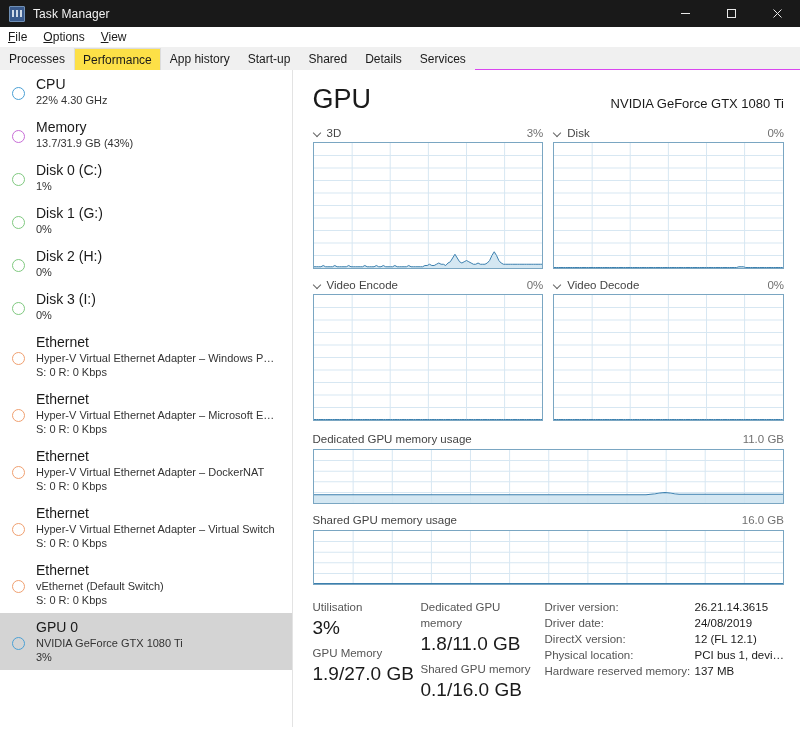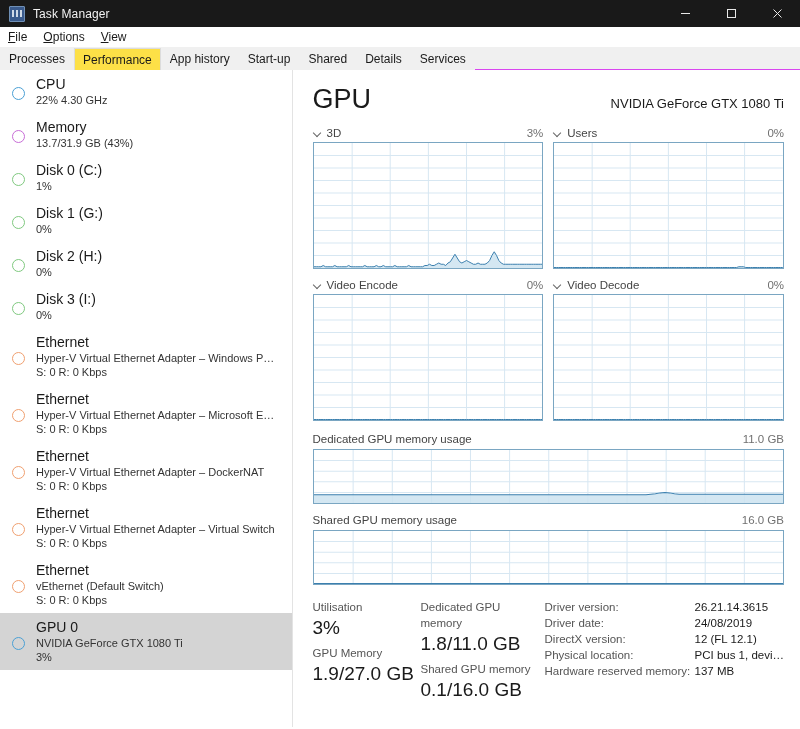--- a/index.html
+++ b/index.html
@@ -424,21 +424,21 @@
                 <line y1="112.5" y2="112.5" x1="0" x2="229" stroke="#d7e7f2" stroke-width="1"></line>
                 <path d="M0.00 123.75 L2.31 123.75 L4.63 123.75 L6.94 123.75 L9.25 122.50 L11.57 123.75 L13.88 123.75 L16.19 123.75 L18.51 123.75 L20.82 122.50 L23.13 123.75 L25.44 123.75 L27.76 123.75 L30.07 123.75 L32.38 123.75 L34.70 122.50 L37.01 123.75 L39.32 123.75 L41.64 123.75 L43.95 123.75 L46.26 123.75 L48.58 123.75 L50.89 122.50 L53.20 123.75 L55.52 123.75 L57.83 123.75 L60.14 123.75 L62.45 122.50 L64.77 123.75 L67.08 123.75 L69.39 122.50 L71.71 123.75 L74.02 123.75 L76.33 123.75 L78.65 123.75 L80.96 122.50 L83.27 123.75 L85.59 123.75 L87.90 123.75 L90.21 123.75 L92.53 123.75 L94.84 122.50 L97.15 123.75 L99.46 123.75 L101.78 123.75 L104.09 123.75 L106.40 123.75 L108.72 123.75 L111.03 122.50 L113.34 122.50 L115.66 121.25 L117.97 122.50 L120.28 122.50 L122.60 121.25 L124.91 120.00 L127.22 121.25 L129.54 121.25 L131.85 122.50 L134.16 120.00 L136.47 118.75 L138.79 115.00 L141.10 111.25 L143.41 115.00 L145.73 118.75 L148.04 120.00 L150.35 118.75 L152.67 117.50 L154.98 118.75 L157.29 120.00 L159.61 121.25 L161.92 121.25 L164.23 120.00 L166.55 121.25 L168.86 121.25 L171.17 121.25 L173.48 120.00 L175.80 117.50 L178.11 112.50 L180.42 108.75 L182.74 112.50 L185.05 117.50 L187.36 120.00 L189.68 121.25 L191.99 121.25 L194.30 121.25 L196.62 121.25 L198.93 121.25 L201.24 121.25 L203.56 121.25 L205.87 121.25 L208.18 121.25 L210.49 121.25 L212.81 121.25 L215.12 121.25 L217.43 121.25 L219.75 121.25 L222.06 121.25 L224.37 121.25 L226.69 121.25 L229.00 121.25 L229 125 L0 125 Z" fill="#cde3f0" opacity="0.85"></path>
                 <path d="M0.00 123.75 L2.31 123.75 L4.63 123.75 L6.94 123.75 L9.25 122.50 L11.57 123.75 L13.88 123.75 L16.19 123.75 L18.51 123.75 L20.82 122.50 L23.13 123.75 L25.44 123.75 L27.76 123.75 L30.07 123.75 L32.38 123.75 L34.70 122.50 L37.01 123.75 L39.32 123.75 L41.64 123.75 L43.95 123.75 L46.26 123.75 L48.58 123.75 L50.89 122.50 L53.20 123.75 L55.52 123.75 L57.83 123.75 L60.14 123.75 L62.45 122.50 L64.77 123.75 L67.08 123.75 L69.39 122.50 L71.71 123.75 L74.02 123.75 L76.33 123.75 L78.65 123.75 L80.96 122.50 L83.27 123.75 L85.59 123.75 L87.90 123.75 L90.21 123.75 L92.53 123.75 L94.84 122.50 L97.15 123.75 L99.46 123.75 L101.78 123.75 L104.09 123.75 L106.40 123.75 L108.72 123.75 L111.03 122.50 L113.34 122.50 L115.66 121.25 L117.97 122.50 L120.28 122.50 L122.60 121.25 L124.91 120.00 L127.22 121.25 L129.54 121.25 L131.85 122.50 L134.16 120.00 L136.47 118.75 L138.79 115.00 L141.10 111.25 L143.41 115.00 L145.73 118.75 L148.04 120.00 L150.35 118.75 L152.67 117.50 L154.98 118.75 L157.29 120.00 L159.61 121.25 L161.92 121.25 L164.23 120.00 L166.55 121.25 L168.86 121.25 L171.17 121.25 L173.48 120.00 L175.80 117.50 L178.11 112.50 L180.42 108.75 L182.74 112.50 L185.05 117.50 L187.36 120.00 L189.68 121.25 L191.99 121.25 L194.30 121.25 L196.62 121.25 L198.93 121.25 L201.24 121.25 L203.56 121.25 L205.87 121.25 L208.18 121.25 L210.49 121.25 L212.81 121.25 L215.12 121.25 L217.43 121.25 L219.75 121.25 L222.06 121.25 L224.37 121.25 L226.69 121.25 L229.00 121.25" fill="none" stroke="#3b7fae" stroke-width="1"></path>
               </svg>
             </div>
         </div>
         <div class="graph-block">
           <div class="graph-label-row">
             <div class="glabel-left">
               <span class="chev"></span>
-              <span>Users</span>
+              <span>Disk</span>
             </div>
             <div class="glabel-val">0%</div>
           </div>
           <div class="graph" style="height:127px">
               <svg viewBox="0 0 229 125" preserveAspectRatio="none">
                 <line x1="38.2" x2="38.2" y1="0" y2="125" stroke="#d7e7f2" stroke-width="1"></line>
                 <line x1="76.3" x2="76.3" y1="0" y2="125" stroke="#d7e7f2" stroke-width="1"></line>
                 <line x1="114.5" x2="114.5" y1="0" y2="125" stroke="#d7e7f2" stroke-width="1"></line>
                 <line x1="152.7" x2="152.7" y1="0" y2="125" stroke="#d7e7f2" stroke-width="1"></line>
                 <line x1="190.8" x2="190.8" y1="0" y2="125" stroke="#d7e7f2" stroke-width="1"></line>

